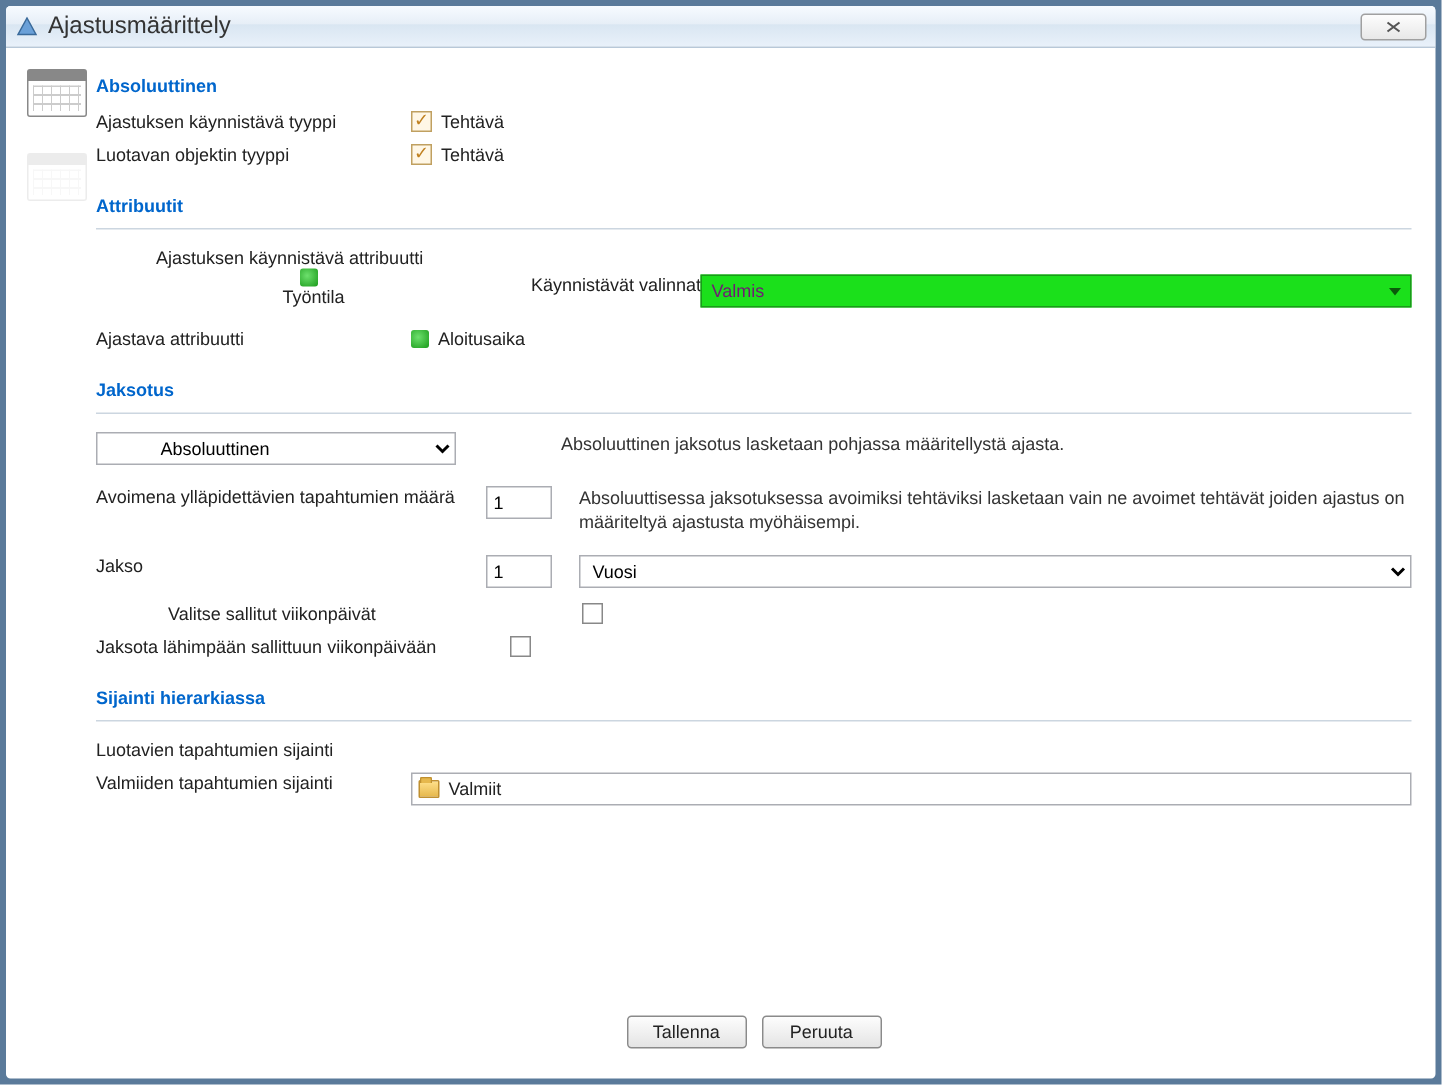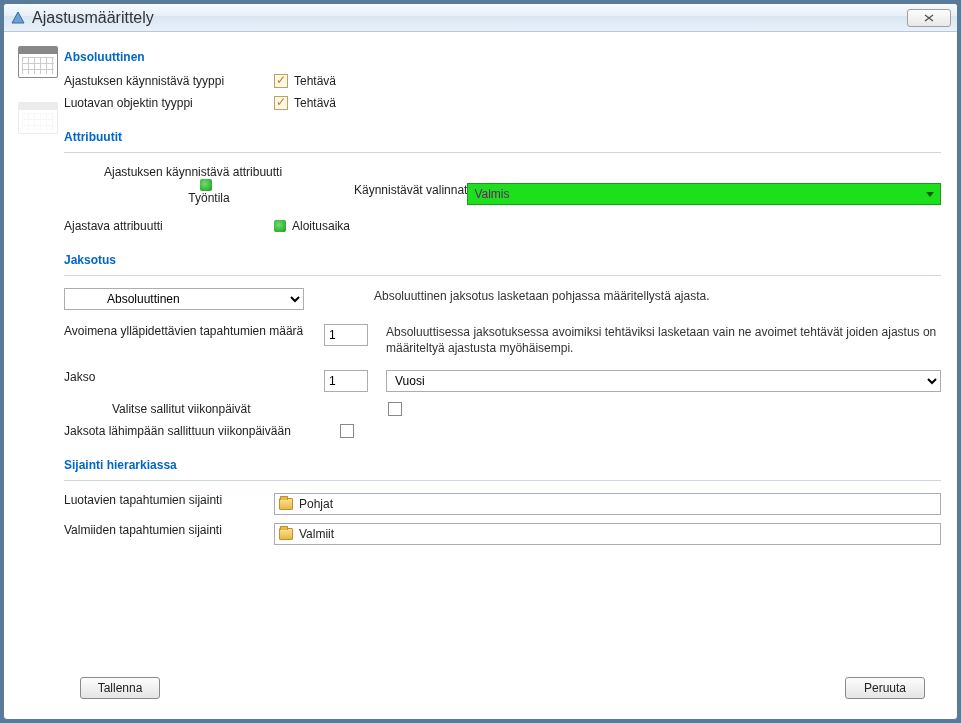--- a/index.html
+++ b/index.html
@@ -65,21 +65,21 @@
 
 .chk { width: 14px; height: 14px; border: 1px solid #888; background: #fff; display: inline-block; }
 
 .loc-field {
   flex: 1; height: 22px; border: 1px solid #abadb3; background: #fff;
   display: flex; align-items: center; padding: 0 4px;
 }
 .folder-ico { width: 14px; height: 12px; background: linear-gradient(to bottom,#ffe08a,#e6b84d); border: 1px solid #c09030; border-radius: 1px; margin-right: 6px; position: relative; }
 .folder-ico::before { content: ""; position: absolute; left: 0; top: -3px; width: 6px; height: 3px; background: #e6b84d; border: 1px solid #c09030; border-bottom: none; border-radius: 1px 1px 0 0; }
 
-.footer { display: flex; justify-content: space-between; gap: 10px; padding: 10px 16px; }
+.footer { display: flex; justify-content: center; gap: 10px; padding: 10px 16px; }
 .btn {
   min-width: 80px; height: 22px; border: 1px solid #8a8a8a; border-radius: 3px;
   background: linear-gradient(to bottom,#fdfdfd,#e4e4e4);
   font-size: 12px; display: flex; align-items: center; justify-content: center; cursor: default;
 }
 </style>
 </head>
 <body>
 
 <div class="window">
@@ -185,24 +185,20 @@
         <span class="chk"></span>
       </div>
 
       <div style="height:10px"></div>
 
       <div class="section-title">Sijainti hierarkiassa</div>
       <div class="hr"></div>
 
       <div class="row">
         <span class="lbl3">Luotavien tapahtumien sijainti</span>
-        <div class="loc-field">
-          <span class="folder-ico"></span>
-          <span>Pohjat</span>
-        </div>
       </div>
       <div class="row">
         <span class="lbl3">Valmiiden tapahtumien sijainti</span>
         <div class="loc-field">
           <span class="folder-ico"></span>
           <span>Valmiit</span>
         </div>
       </div>
 
       <div style="flex:1"></div>

